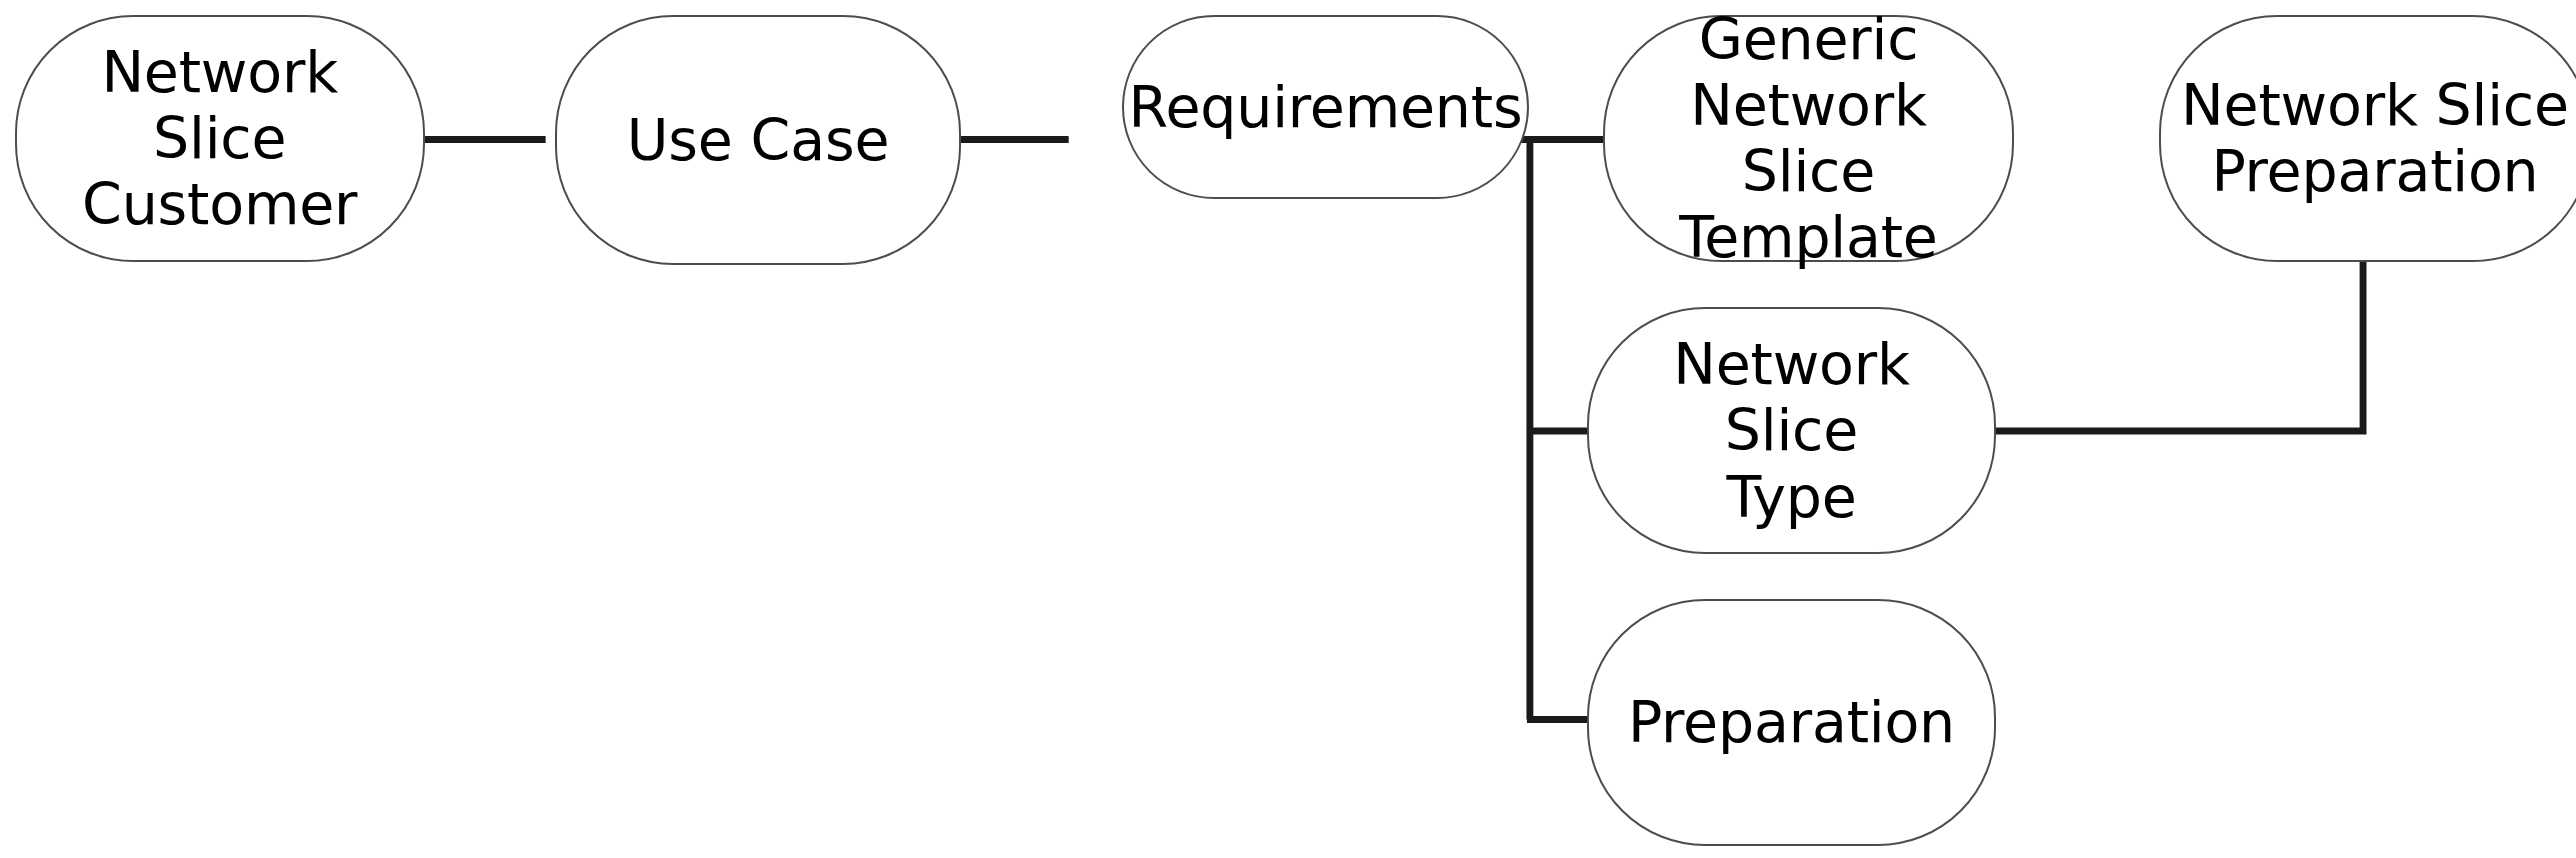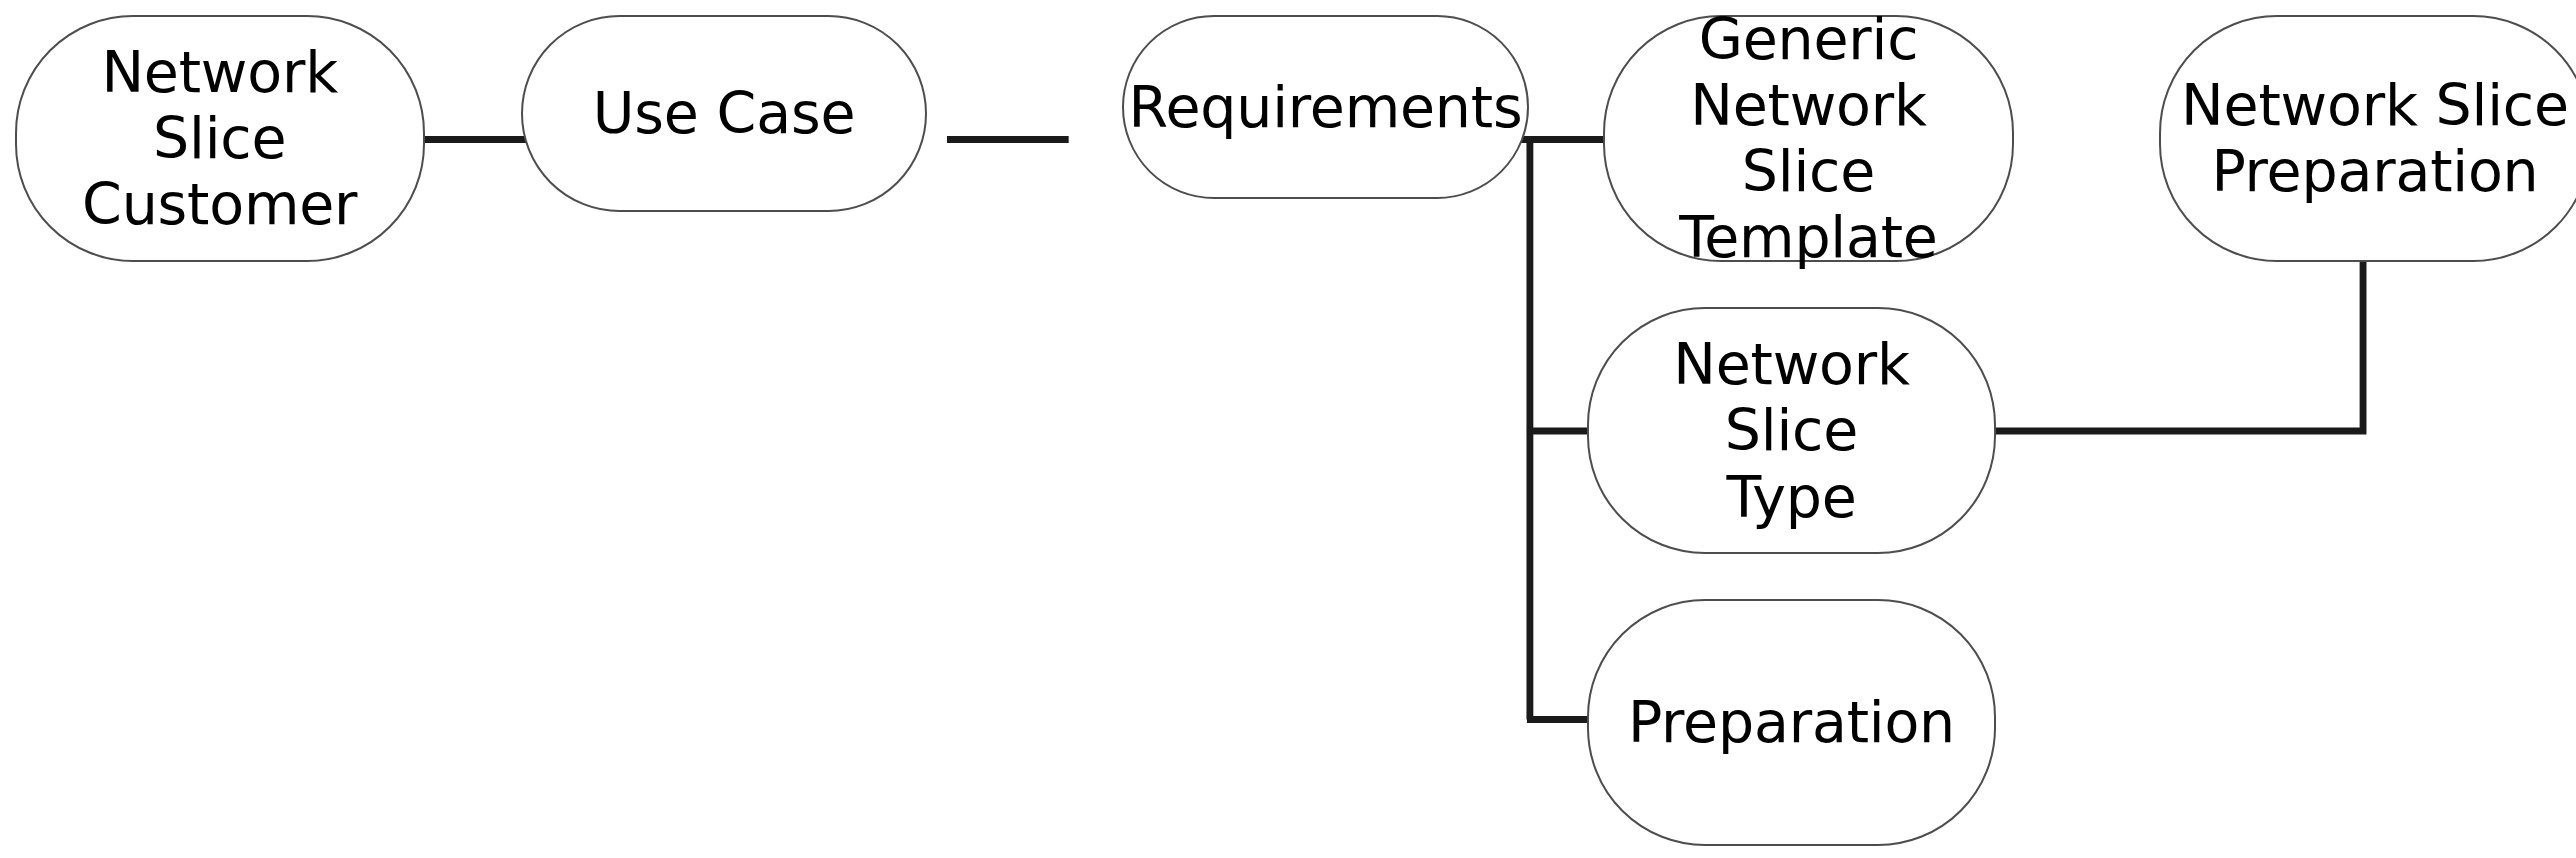--- a/index.html
+++ b/index.html
@@ -42,21 +42,21 @@
     display: block;
     color: #000000;
     font-size: 57px;
     line-height: 1.16;
     letter-spacing: -0.2px;
     padding: 0 13.7px;
     white-space: pre-line;
   }
   
   #node-network-slice-customer { left: 14.7px;   top: 14.7px;  width: 410px; height: 247px; }
-  #node-use-case               { left: 521px;  top: 14.7px;  width: 406px; height: 197px; }
+  #node-use-case               { left: 555px;  top: 14.7px;  width: 406px; height: 250px; }
   #node-requirements           { left: 1122px; top: 14.7px;  width: 407px; height: 184px; }
   #node-generic-nst            { left: 1603px; top: 14.7px;  width: 411px; height: 247px; }
   #node-network-slice-prep     { left: 2159px; top: 14.7px;  width: 432px; height: 247px; }
   #node-network-slice-type     { left: 1587px; top: 307px; width: 409px; height: 247px; }
   #node-blockchain             { left: 1587px; top: 599px; width: 409px; height: 247px; }
 </style>
 </head>
 <body>
 
 <div id="canvas">

